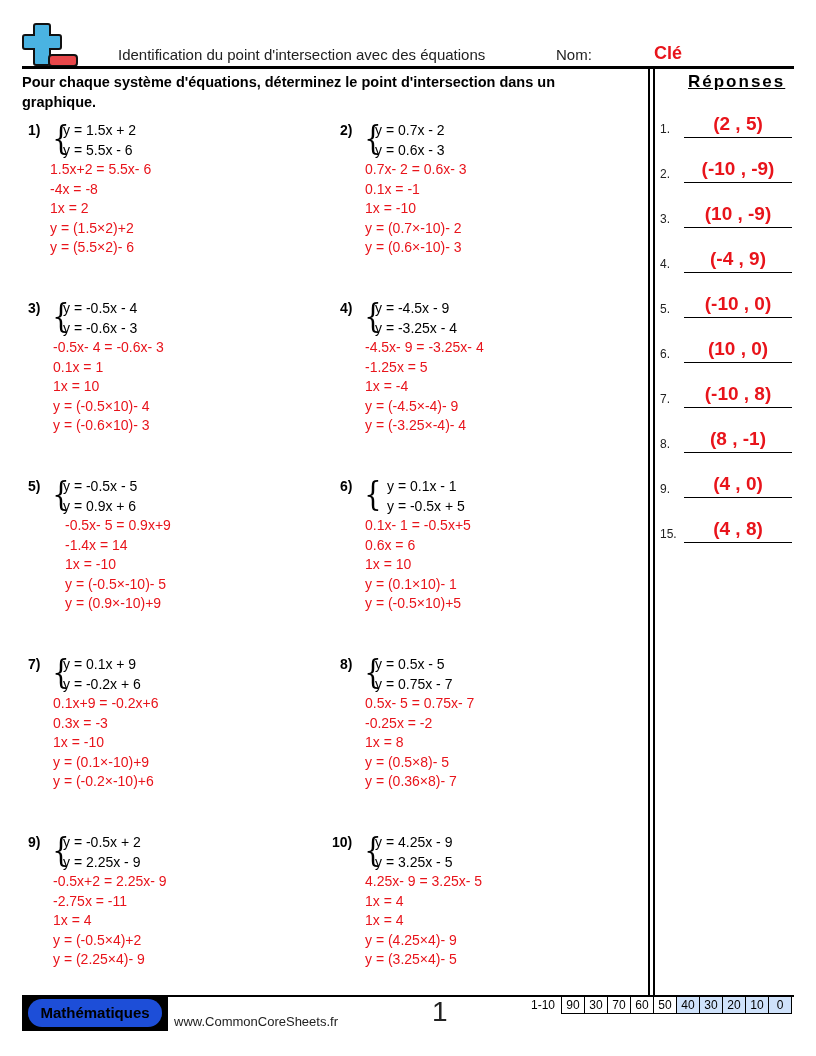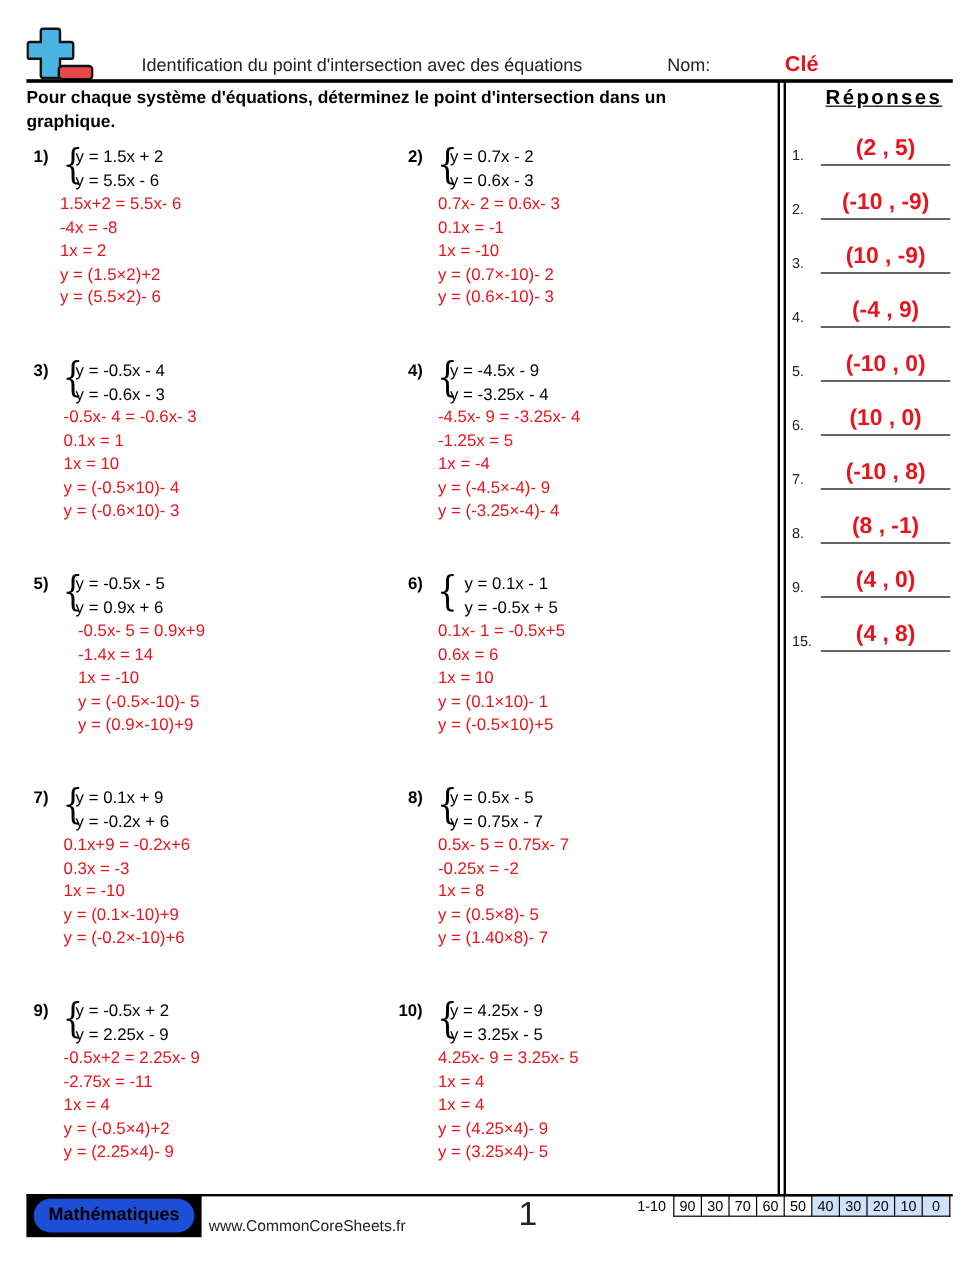--- a/index.html
+++ b/index.html
@@ -221,21 +221,21 @@
   <span class="brace" style="left:22px">{</span>
   <div class="eqs" style="left:35px">
     <div>y = 0.5x - 5</div>
     <div>y = 0.75x - 7</div>
   </div>
   <div class="steps" style="left:25px">
     <div>0.5x- 5 = 0.75x- 7</div>
     <div>-0.25x = -2</div>
     <div>1x = 8</div>
     <div>y = (0.5×8)- 5</div>
-    <div>y = (1.40×8)- 7</div>
+    <div>y = (0.36×8)- 7</div>
   </div>
 </div>
 
 <div class="abs problem" style="left:28px;top:833px">
   <span class="pnum">9)</span>
   <span class="brace" style="left:22px">{</span>
   <div class="eqs" style="left:35px">
     <div>y = -0.5x + 2</div>
     <div>y = 2.25x - 9</div>
   </div>

